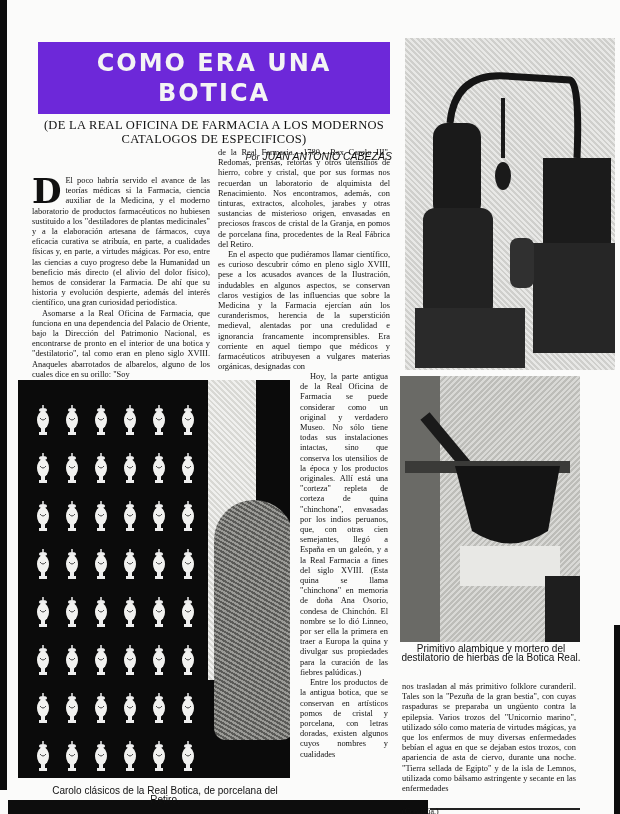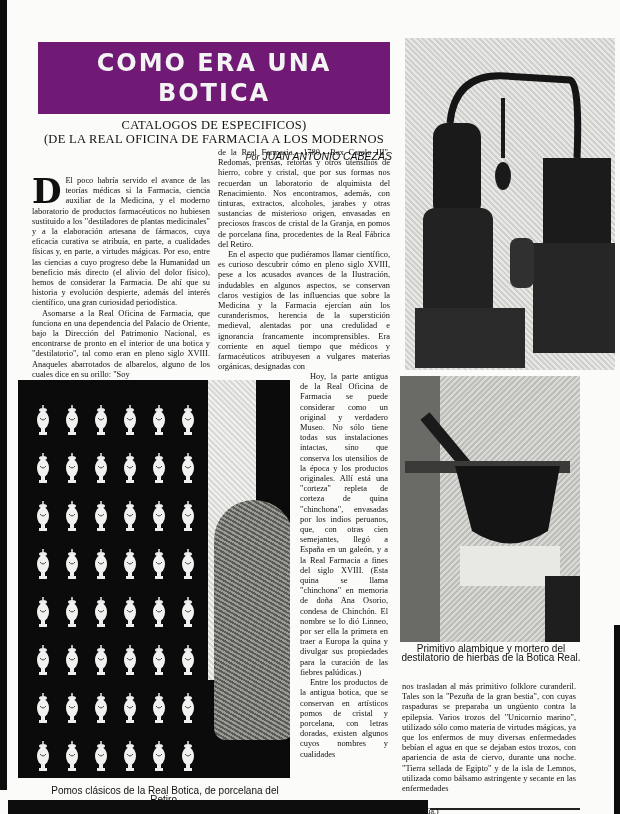--- a/index.html
+++ b/index.html
@@ -8,21 +8,21 @@
     background: #fbfbfa; color: #111;
     font-family: "Liberation Serif", "DejaVu Serif", serif;
   }
   .abs { position: absolute; }
   .left-rule { left: 0; top: 0; width: 7px; height: 790px; background: #0d0d0d; }
   .right-rule { left: 614px; top: 625px; width: 6px; height: 189px; background: #0d0d0d; }
   .bottom-rule { left: 8px; top: 800px; width: 420px; height: 14px; background: #0d0d0d; }
   .bottom-thin { left: 430px; top: 808px; width: 150px; height: 2px; background: #222; }
 
   .title-block {
-    left: 38px; top: 42px; width: 352px; height: 72px; background: #701a75;
+    left: 38px; top: 42px; width: 352px; height: 72px; background: #6d28d9;
     color: #f4f4f4; text-align: center;
     font-family: "DejaVu Sans", "Liberation Sans", sans-serif; font-weight: bold;
     letter-spacing: 2px;
   }
   .title-line { font-size: 24px; line-height: 30px; display: block; }
   .title-line:first-child { margin-top: 6px; }
 
   .subtitle {
     left: 30px; top: 118px; width: 368px; text-align: center;
     font-size: 12.5px; line-height: 14px; letter-spacing: 0.3px;
@@ -82,22 +82,22 @@
 <div class="abs left-rule"></div>
 <div class="abs right-rule"></div>
 <div class="abs bottom-rule"></div>
 <div class="abs bottom-thin"></div>
 
 <div class="abs title-block">
   <span class="title-line">COMO ERA UNA BOTICA</span>
 </div>
 
 <div class="abs subtitle">
+  <div>(DE LA REAL OFICINA DE FARMACIA A LOS MODERNOS</div>
   <div>CATALOGOS DE ESPECIFICOS)</div>
-  <div>(DE LA REAL OFICINA DE FARMACIA A LOS MODERNOS</div>
 </div>
 
 <div class="abs byline">
   <span class="por">Por</span><span>JUAN ANTONIO CABEZAS</span>
 </div>
 
 <div class="abs col col1">
   <p class="noindent"><span class="dropcap">D</span><span>El poco habría servido el avance de las teorías médicas si la Farmacia, ciencia auxiliar de la Medicina, y el moderno laboratorio de productos farmacéuticos no hubiesen sustituido a los "destiladores de plantas medicinales" y a la elaboración artesana de fármacos, cuya eficacia curativa se atribuía, en parte, a cualidades físicas y, en parte, a virtudes mágicas. Por eso, entre las ciencias a cuyo progreso debe la Humanidad un beneficio más directo (el alivio del dolor físico), hemos de considerar la Farmacia. De ahí que su historia y evolución despierte, además del interés científico, una gran curiosidad periodística.</span></p>
   <p>Asomarse a la Real Oficina de Farmacia, que funciona en una dependencia del Palacio de Oriente, bajo la Dirección del Patrimonio Nacional, es encontrarse de pronto en el interior de una botica y "destilatorio", tal como eran en pleno siglo XVIII. Anaqueles abarrotados de albarelos, alguno de los cuales dice en su orillo: "Soy</p>
 </div>
@@ -622,13 +622,13 @@
           <path d="M7 1 L7 4" stroke="#eee" stroke-width="1.5"></path>
           <ellipse cx="7" cy="6" rx="4" ry="2" fill="#eee"></ellipse>
           <ellipse cx="7" cy="16" rx="6" ry="9" fill="#f2f2f0"></ellipse>
           <rect x="5" y="24" width="4" height="4" fill="#eee"></rect>
           <rect x="3" y="28" width="8" height="3" fill="#eee"></rect>
           <path d="M4 14 Q7 18 10 14" stroke="#444" stroke-width="1" fill="none"></path>
         </svg>
       </div>
     </div>
 </div>
-<div class="abs caption cap-jars">Pomos clásicos de la Real Botica, de porcelana del Retiro.</div>
+<div class="abs caption cap-jars">Carolo clásicos de la Real Botica, de porcelana del Retiro.</div>
 
 </body></html>

